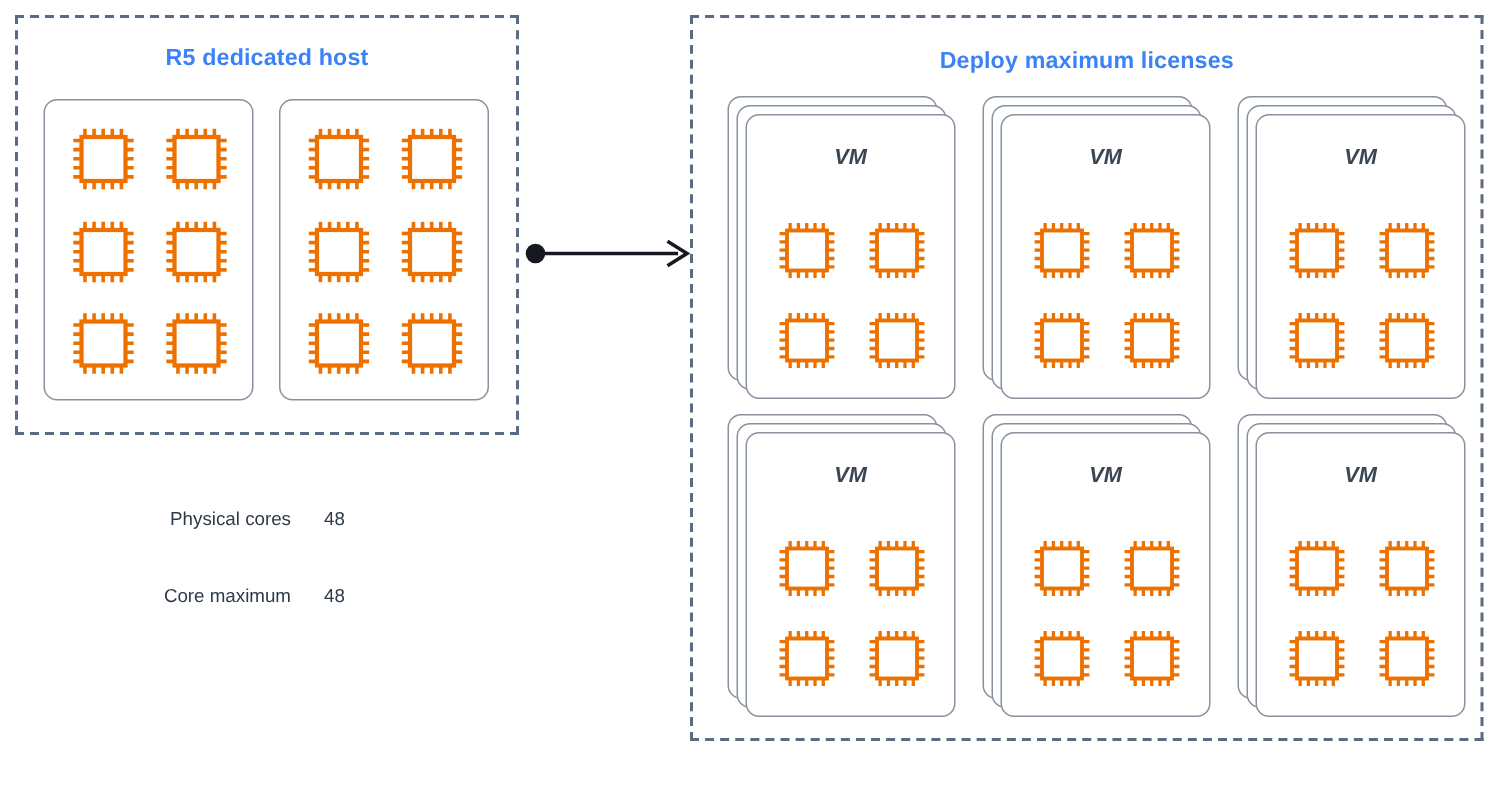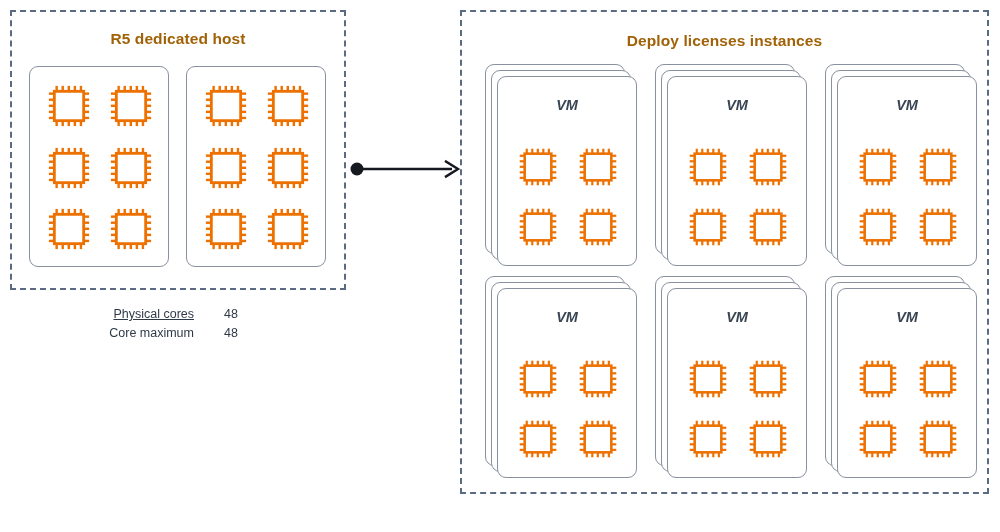--- a/index.html
+++ b/index.html
@@ -16,21 +16,21 @@
     position: absolute;
     border: 2px dashed #5C6B84;
     background: transparent;
   }
   .panel-title {
     position: absolute;
     left: 0; right: 0;
     text-align: center;
     font-size: 15.5px;
     font-weight: bold;
-    color: #a16207;
+    color: #3b82f6;
     letter-spacing: .1px;
     white-space: nowrap;
   }
 
   
   .box {
     position: absolute;
     border: 1.6px solid #88919E;
     border-radius: 9px;
     background: #ffffff;
@@ -54,21 +54,21 @@
   }
 
   
   .connector { position: absolute; }
   .connector svg { display: block; }
 
   
   .legend { position: absolute; font-size: 12.5px; color: #2F3A49; }
   .legend-row { display: flex; align-items: baseline; line-height: 19px; }
   .legend-label { text-align: right; }
-  .legend-value { text-align: center; }
+  .legend-value { text-align: left; margin-top: 32px; }
 </style>
 </head>
 <body>
 
 <div id="stage">
 
   <div class="panel" style="left:10px; top:10px; width:336px; height:280px;">
     <div class="panel-title" style="top:18px;">R5 dedicated host</div>
   </div>
 
@@ -374,39 +374,39 @@
             <line x1="1.7999999999999998" y1="32.4" x2="7" y2="32.4" stroke="#ED7100" stroke-width="2.3"></line>
             <line x1="35" y1="32.4" x2="40.2" y2="32.4" stroke="#ED7100" stroke-width="2.3"></line>
       <rect x="7" y="7" width="28" height="28" fill="#fff" stroke="#ED7100" stroke-width="2.6999999999999997"></rect>
     </svg>
         </div>
       </div>
     </div>
 
   <div class="legend" style="left:104px; top:305px; width:180px;">
       <div class="legend-row">
-        <span class="legend-label" style="width: 90px; text-decoration: underline;">Physical cores</span>
+        <span class="legend-label" style="width: 90px;">Physical cores</span>
         <span class="legend-value" style="width: 30px; margin-left: 22px;">48</span>
       </div>
       <div class="legend-row">
         <span class="legend-label" style="width: 90px;">Core maximum</span>
         <span class="legend-value" style="width: 30px; margin-left: 22px;">48</span>
       </div>
     </div>
 
   <div class="connector" style="left:350px; top:156px; width:116px; height:26px;">
     <svg width="116" height="26" viewBox="0 0 116 26">
       <circle cx="7" cy="13" r="6.5" fill="#16191F"></circle>
       <line x1="10" y1="13" x2="102" y2="13" stroke="#16191F" stroke-width="2.4"></line>
       <polyline points="96,5.5 108,13 96,20.5" fill="none" stroke="#16191F" stroke-width="2.4" stroke-linecap="square" stroke-linejoin="miter"></polyline>
     </svg>
   </div>
 
   <div class="panel" style="left:460px; top:10px; width:529px; height:484px;">
-    <div class="panel-title" style="top:20px;">Deploy licenses instances</div>
+    <div class="panel-title" style="top:20px;">Deploy maximum licenses</div>
   </div>
 
   <div id="vm-grid">
       <div class="vm-stack" style="left: 485px; top: 64px; width: 152px; height: 202px;">
         <div class="box layer" style="left: 0px; top: 0px; width: 140px; height: 190px;"></div>
         <div class="box layer" style="left: 6px; top: 6px; width: 140px; height: 190px;"></div>
         <div class="box front" style="left: 12px; top: 12px; width: 140px; height: 190px;">
           <div class="vm-label" style="top: 20px;">VM</div>
           <div class="cpu" style="left: 20px; top: 70px; width: 40px; height: 40px;">
             <svg viewBox="0 0 42 42">

